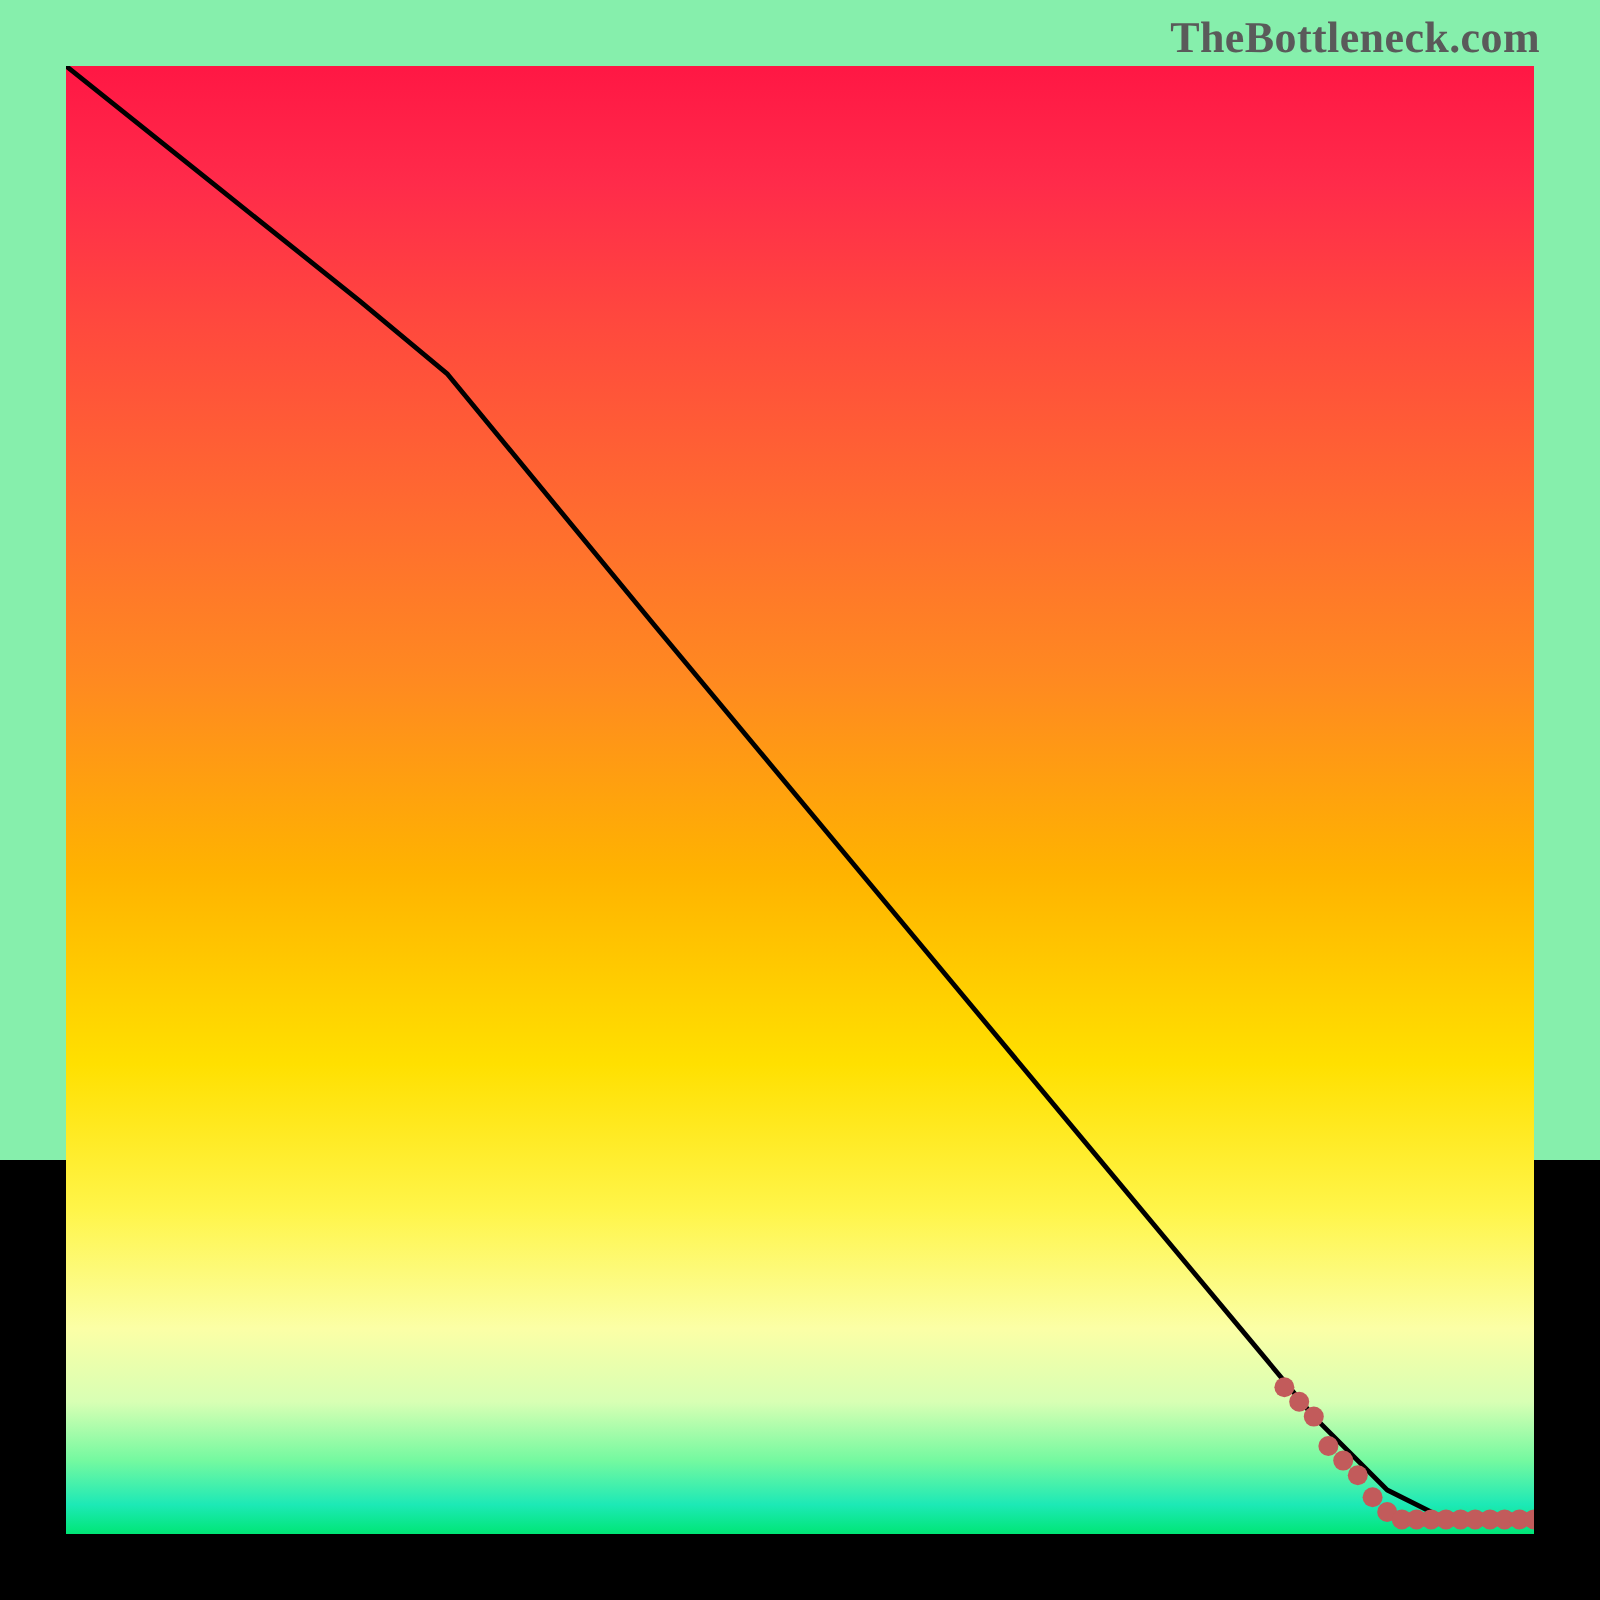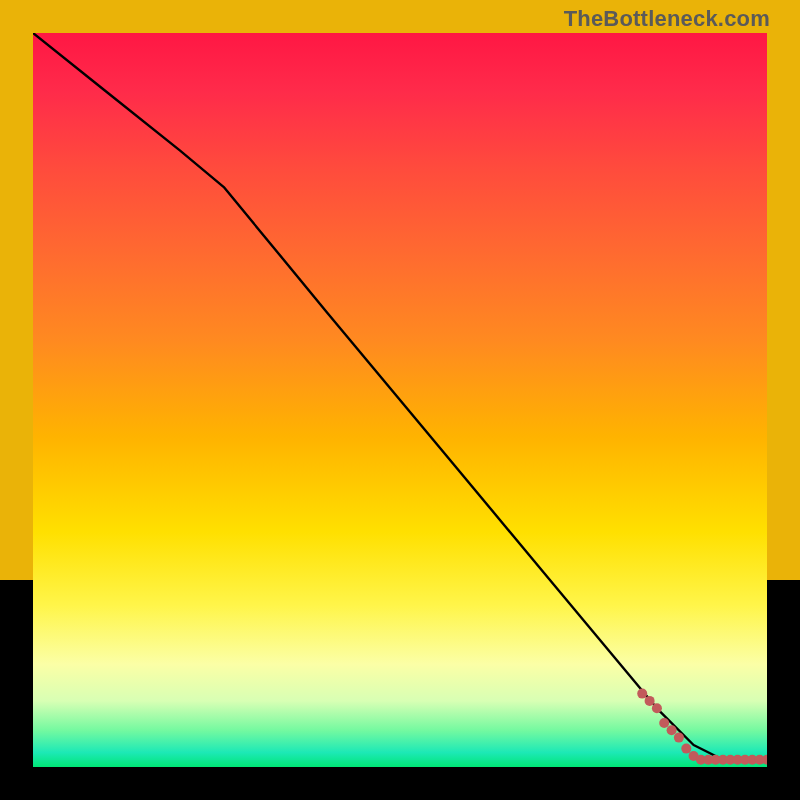--- a/index.html
+++ b/index.html
@@ -8,21 +8,22 @@
     width: 800px;
     height: 800px;
     background: #000;
     overflow: hidden;
     font-family: Arial, Helvetica, sans-serif;
   }
   .canvas {
     position: relative;
     width: 800px;
     height: 580px;
-    background: #eab308;
+    background: #86efac;
+    font-family: Liberation Serif, serif;
   }
   .plot-area {
     position: absolute;
     left: 33px;
     top: 33px;
     width: 734px;
     height: 734px;
     
     background: linear-gradient(
       to bottom,

